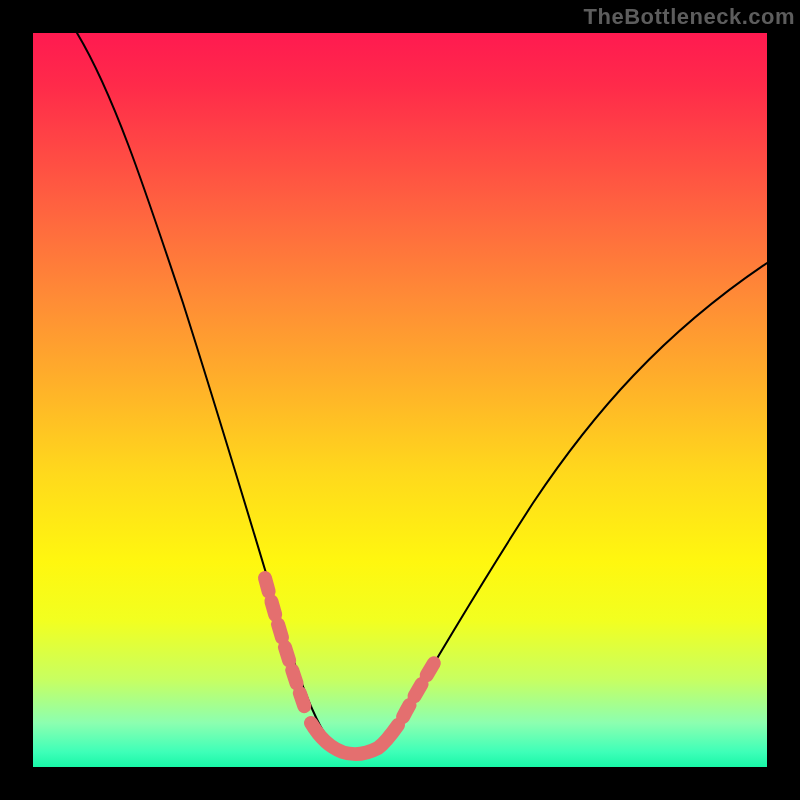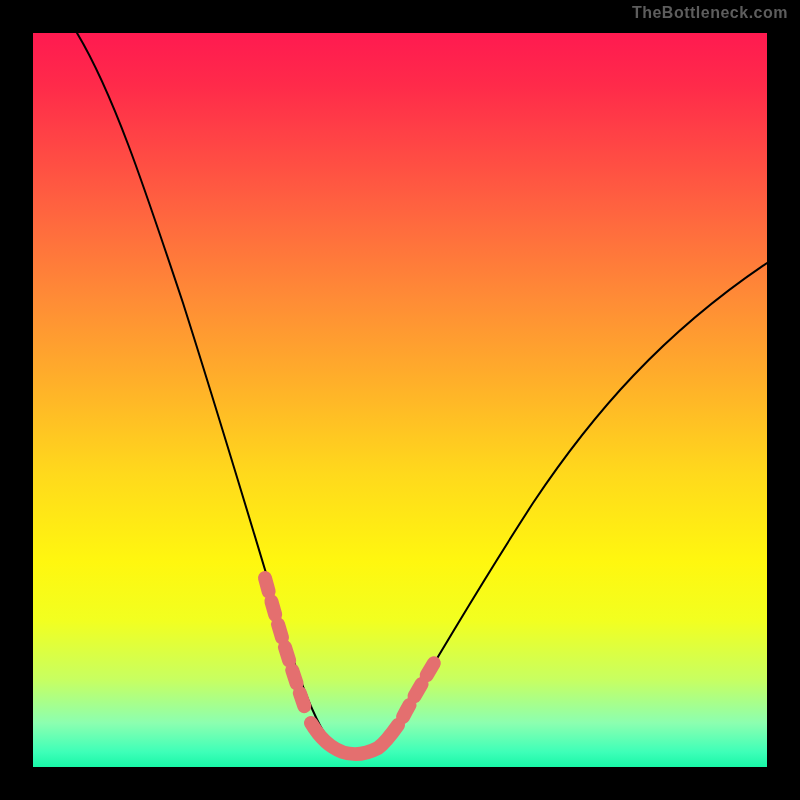--- a/index.html
+++ b/index.html
@@ -13,22 +13,22 @@
   }
   .frame {
     position: relative;
     width: 800px;
     height: 800px;
     background: #000;
   }
   .watermark {
     position: absolute;
     top: 4px;
-    right: 12px;
-    font-size: 16px;
+    right: 5px;
+    font-size: 22px;
     letter-spacing: 0.5px;
     color: #5d5d5d;
     font-weight: 600;
     user-select: none;
     z-index: 5;
   }
   .plot {
     position: absolute;
     left: 33px;
     top: 33px;

